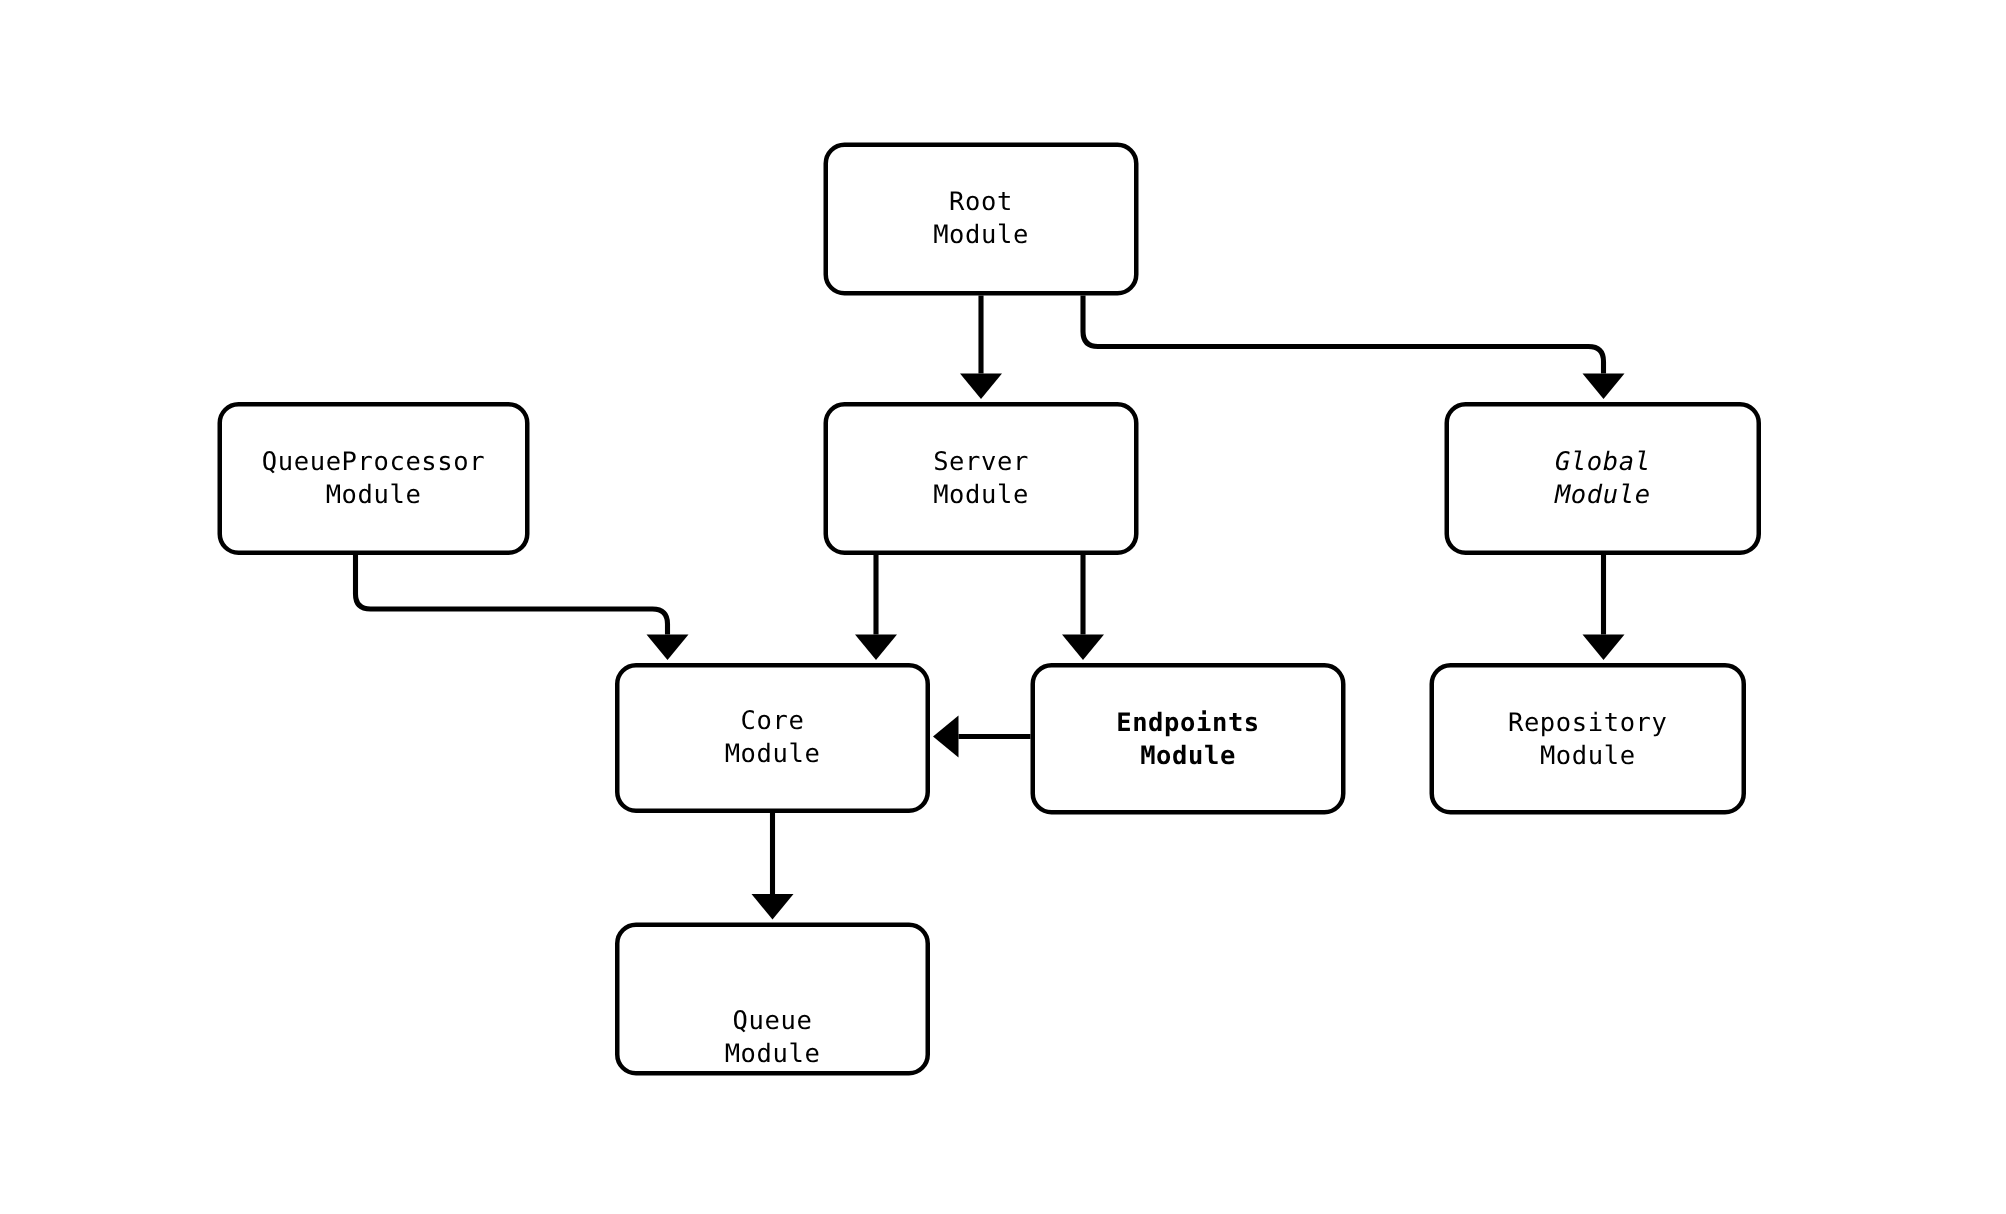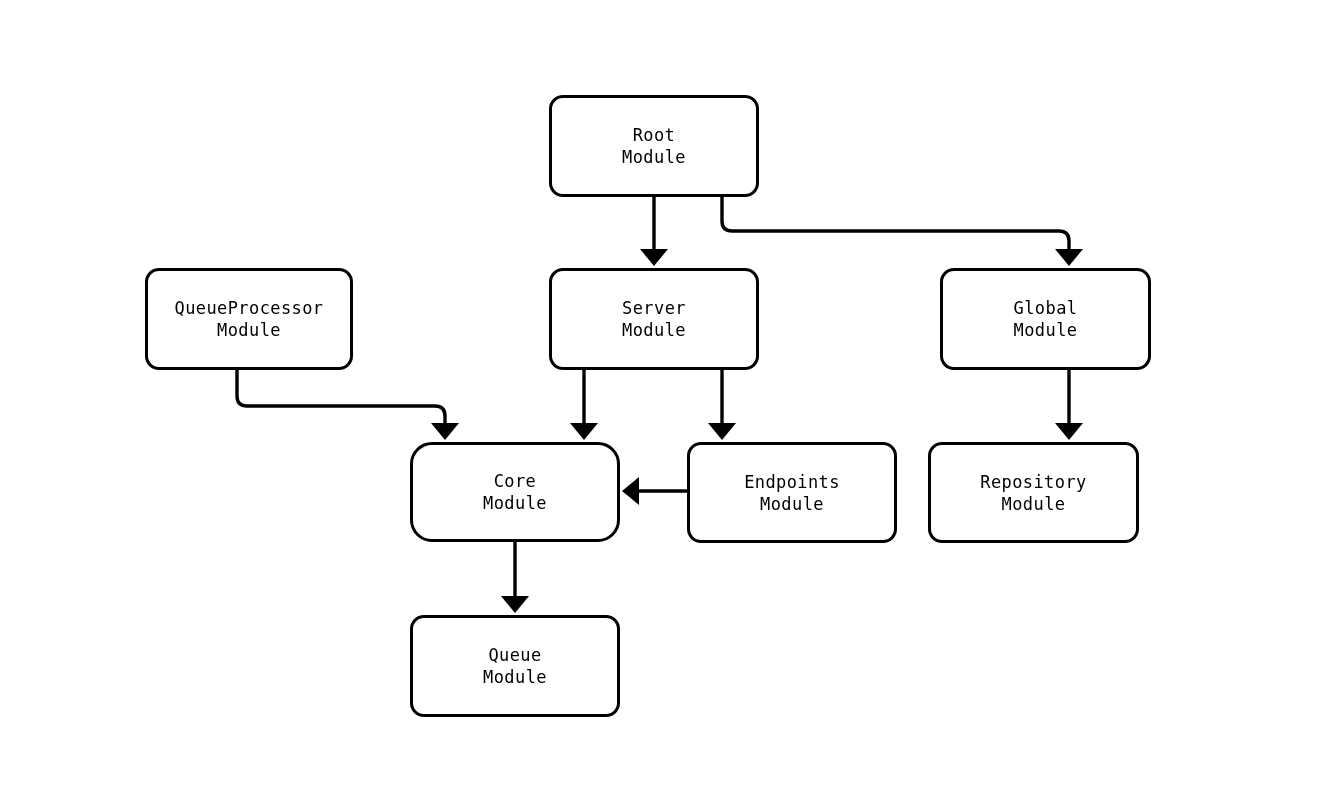--- a/index.html
+++ b/index.html
@@ -114,38 +114,38 @@
   <div class="node" style="left:133px; top:268px; width:208px; height:102px;margin-left:12px;">
     <div class="node-label">QueueProcessor</div>
     <div class="node-label">Module</div>
   </div>
 
   <div class="node" style="left:549px; top:268px; width:210px; height:102px;align-items:center;">
     <div class="node-label">Server</div>
     <div class="node-label">Module</div>
   </div>
 
-  <div class="node" style="left:940px; top:268px; width:211px; height:102px;">
+  <div class="node" style="left:963px; top:268px; width:211px; height:102px;font-style:italic;">
     <div class="node-label">Global</div>
     <div class="node-label">Module</div>
   </div>
 
-  <div class="node" style="left:410px; top:442px; width:210px; height:100px;border-radius:22px;">
+  <div class="node" style="left:410px; top:442px; width:210px; height:100px;">
     <div class="node-label">Core</div>
     <div class="node-label">Module</div>
   </div>
 
-  <div class="node" style="left:687px; top:442px; width:210px; height:101px;">
+  <div class="node" style="left:687px; top:442px; width:210px; height:101px;font-weight:bold;">
     <div class="node-label">Endpoints</div>
     <div class="node-label">Module</div>
   </div>
 
-  <div class="node" style="left:928px; top:442px; width:211px; height:101px;">
+  <div class="node" style="left:953px; top:442px; width:211px; height:101px;">
     <div class="node-label">Repository</div>
     <div class="node-label">Module</div>
   </div>
 
-  <div class="node" style="left:410px; top:615px; width:210px; height:102px;">
+  <div class="node" style="left:410px; top:615px; width:210px; height:102px;justify-content:flex-end;">
     <div class="node-label">Queue</div>
     <div class="node-label">Module</div>
   </div>
 
 </div>
 
 </body></html>

